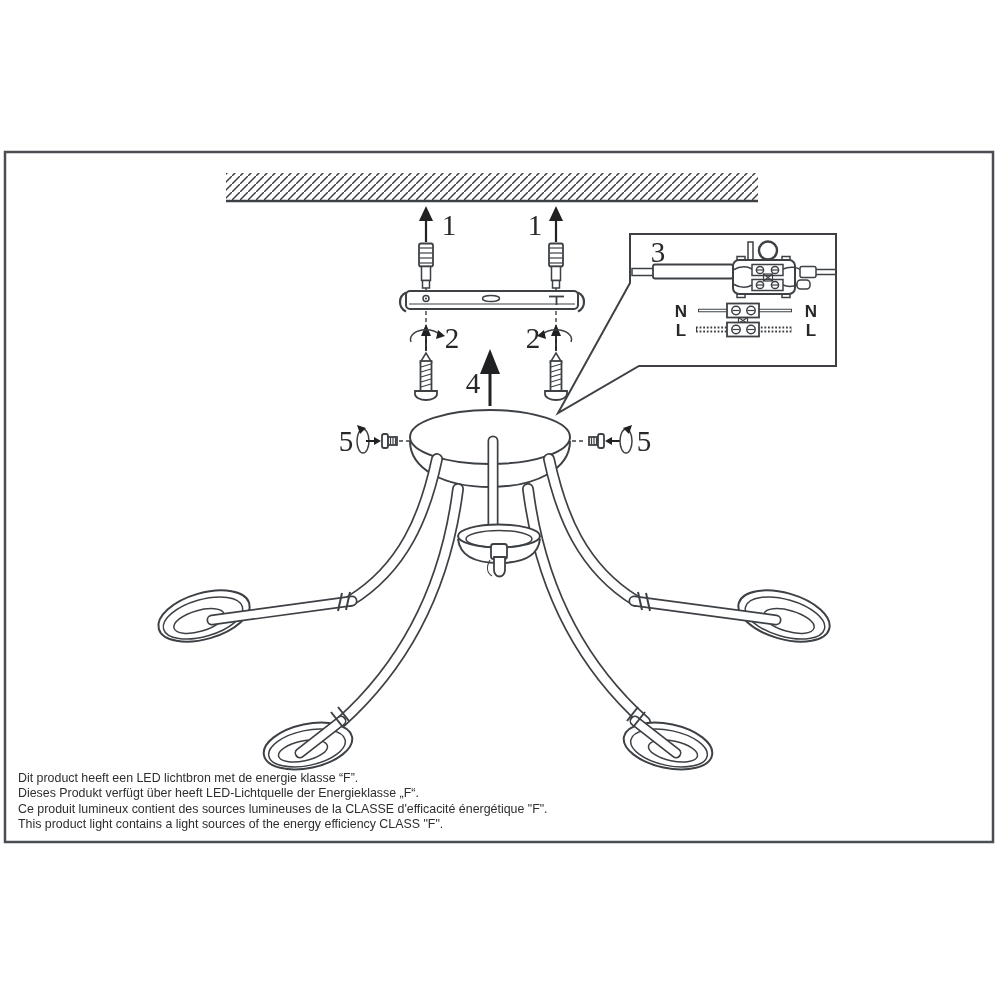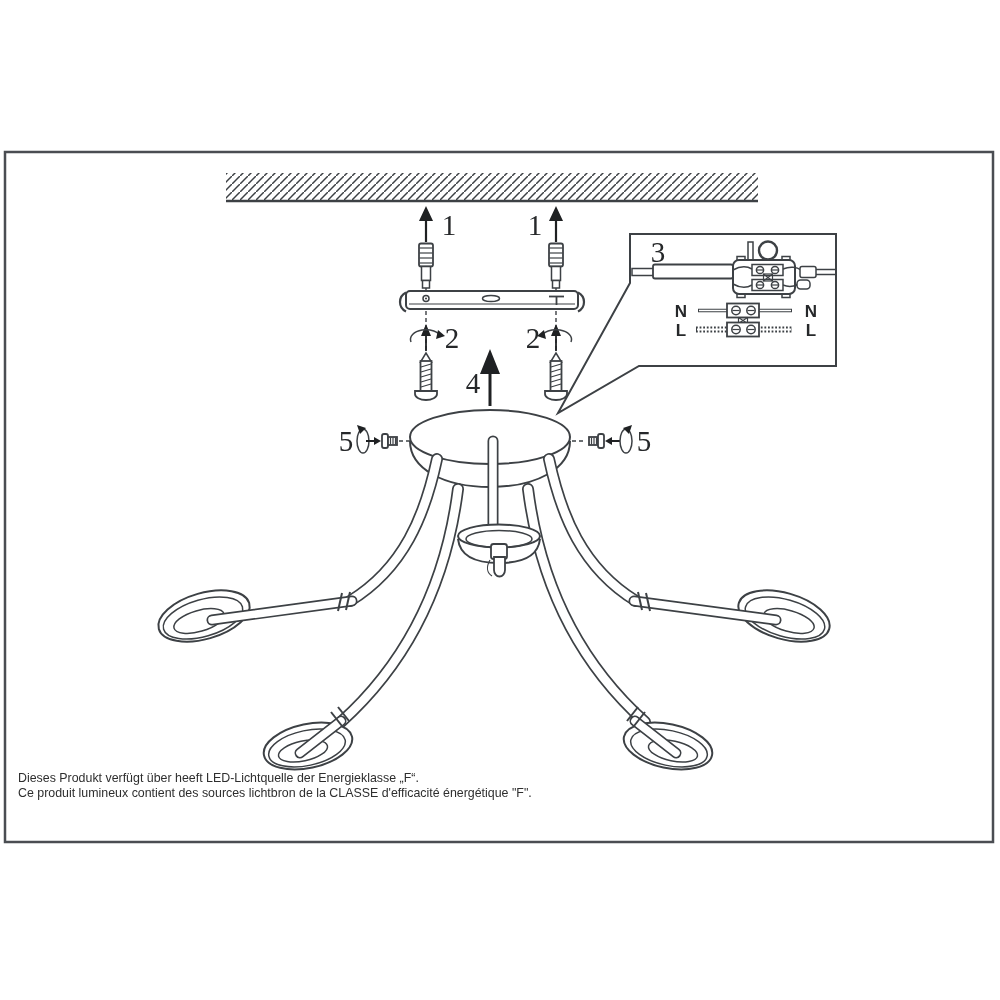--- a/index.html
+++ b/index.html
@@ -298,16 +298,18 @@
       <polygon class="blk" points="612,437 605,441 612,445"></polygon>
       <line x1="612" y1="441" x2="620" y2="441" stroke="#1f2123" stroke-width="2"></line>
       <ellipse cx="626" cy="441" rx="6" ry="12" class="lt" stroke-width="1.8"></ellipse>
       <polygon class="blk" points="632,425 623,428 629,434"></polygon>
       <text class="num" x="644" y="451" text-anchor="middle">5</text>
     </g>
   </g>
 </svg>
 
 <div id="notes">
+  <div>Dit product heeft een LED lichtbron met de energie klasse “F”.</div>
   <div>Dieses Produkt verfügt über heeft LED-Lichtquelle der Energieklasse „F“.</div>
-  <div>Ce produit lumineux contient des sources lichtbron de la CLASSE d'efficacité énergétique "F".</div>
+  <div>Ce produit lumineux contient des sources lumineuses de la CLASSE d'efficacité énergétique "F".</div>
+  <div>This product light contains a light sources of the energy efficiency CLASS "F".</div>
 </div>
 </div>
 
 </body></html>

